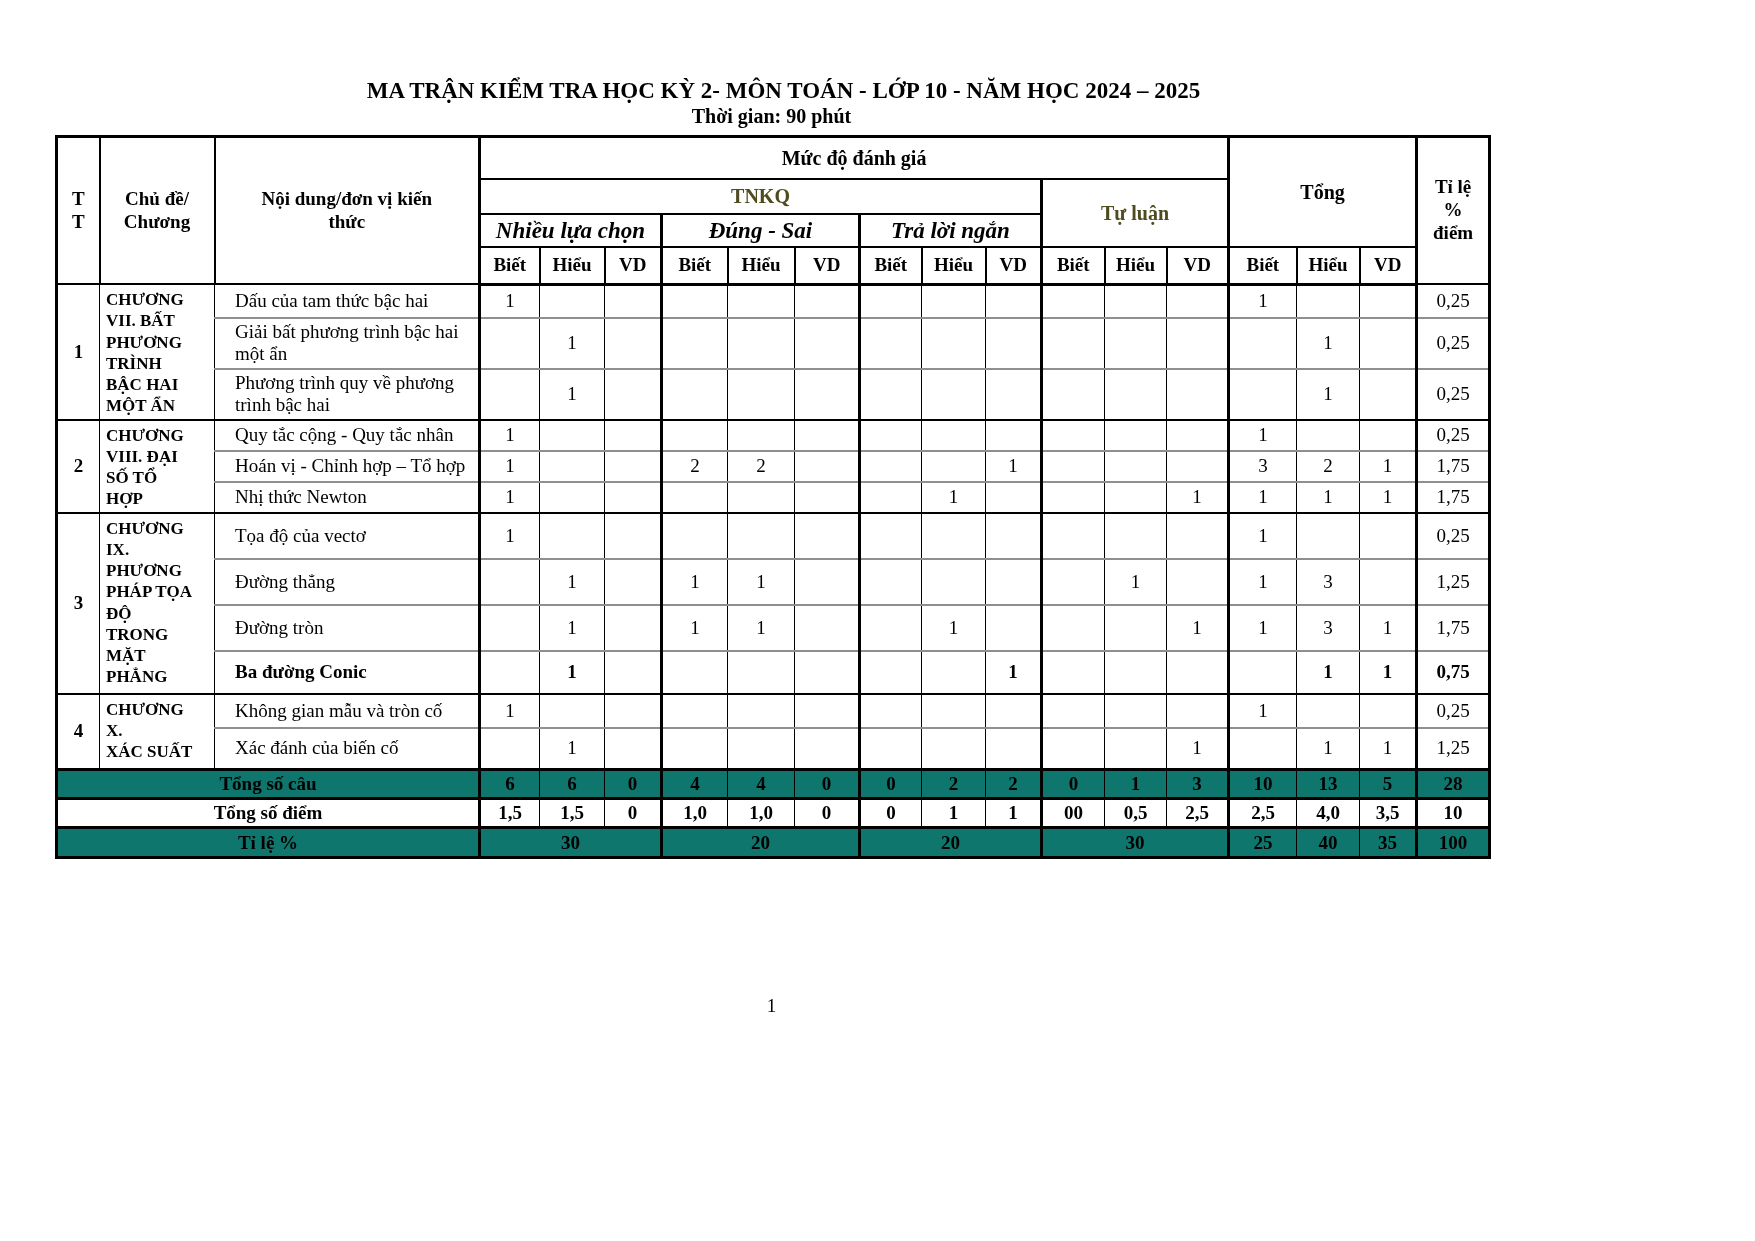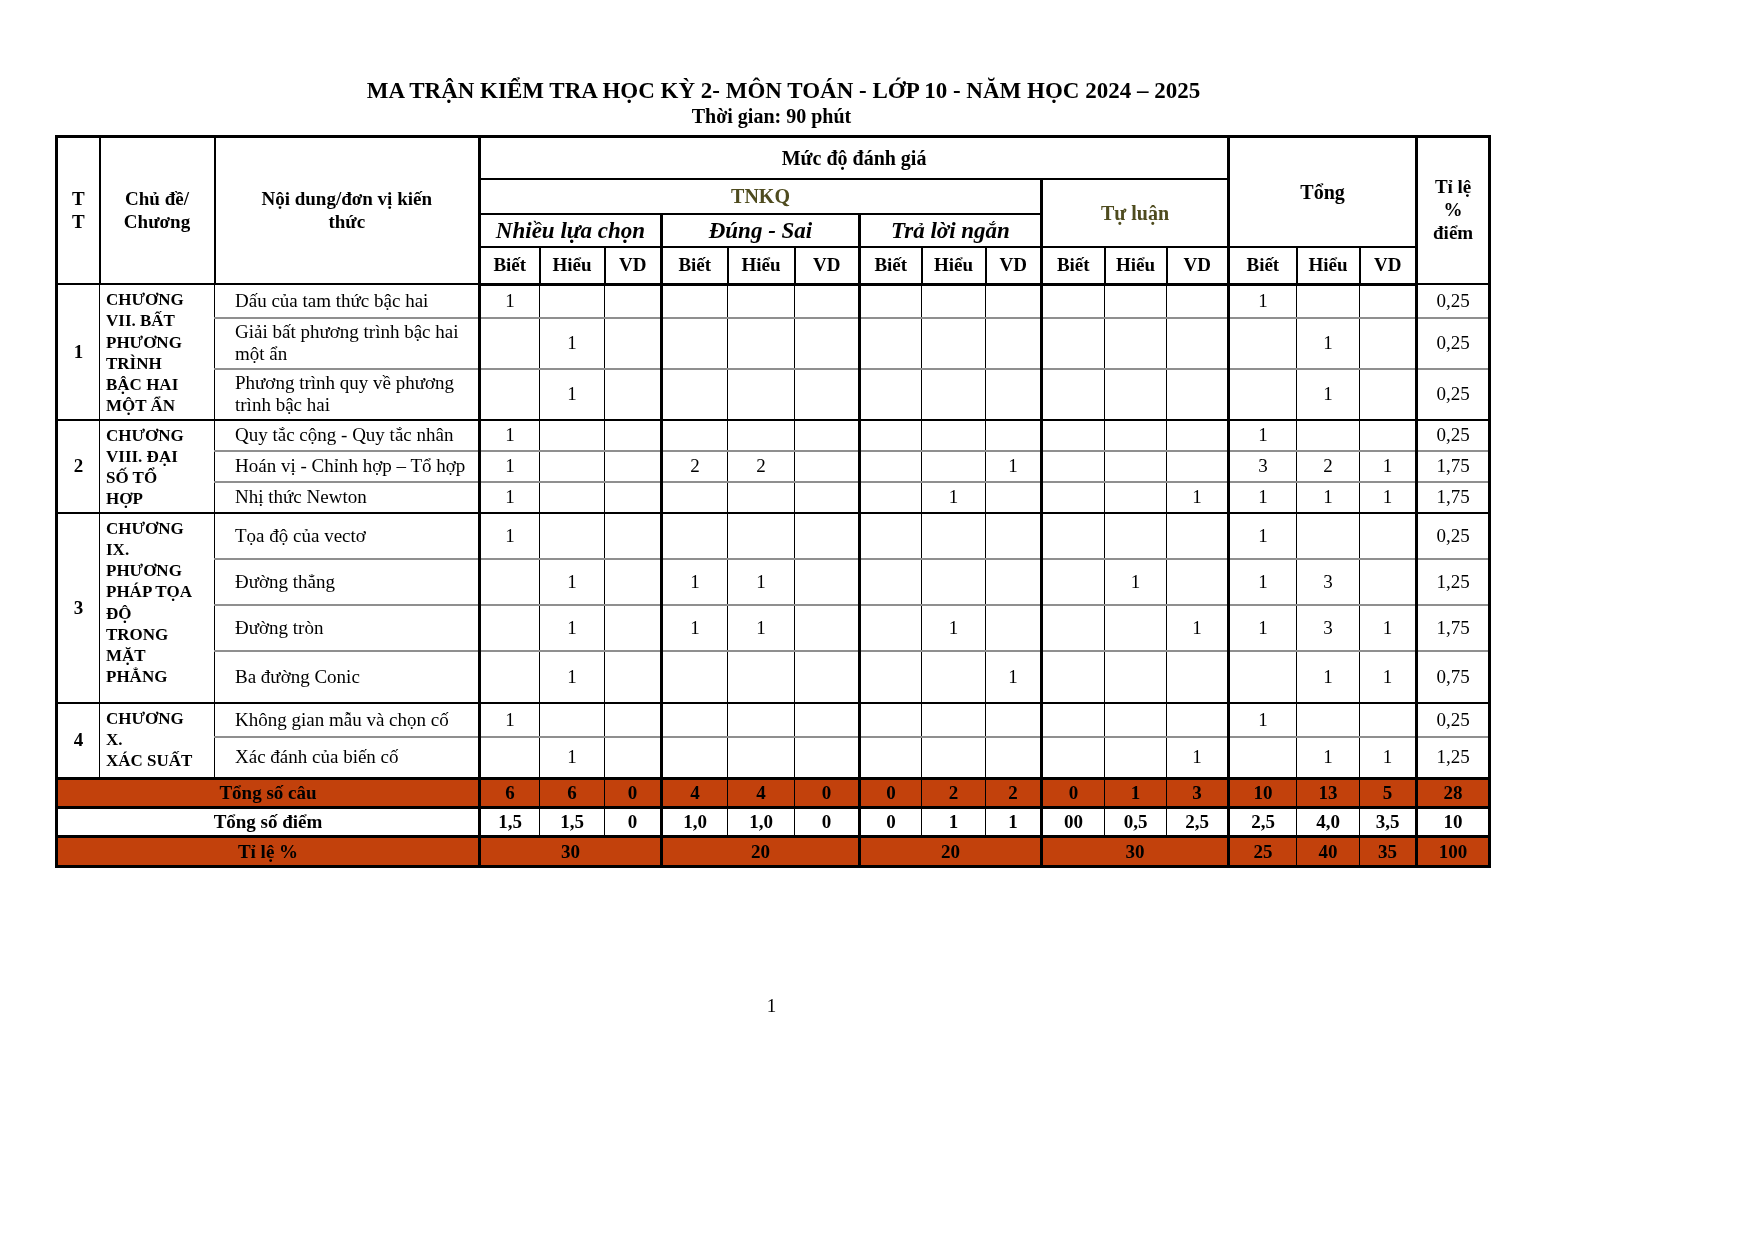--- a/index.html
+++ b/index.html
@@ -32,21 +32,21 @@
   tbody td { font-size:19px; text-align:center; vertical-align:middle; }
   td.tt { font-weight:bold; }
   td.chapter {
     font-weight:bold; font-size:17px; text-align:left; vertical-align:top;
     white-space:pre-line; line-height:1.25; padding:4px 2px 2px 6px;
   }
   td.topic { text-align:left; padding-left:20px; }
   tr.rsep > * { border-top:2px solid #8f8f8f; }
   tr.csep > * { border-top:2px solid #000; }
   tfoot tr > * { border-top:3px solid #000; font-weight:bold; font-size:19px; text-align:center; vertical-align:middle; }
-  tr.band > * { background:#c2410c; }
+  tr.band > * { background:#0f766e; }
   .page-number {
     position:absolute; top:995px; left:0; width:100%;
     text-align:center; font-size:19px;
   }
 </style>
 </head>
 <body>
 
 <div class="sheet">
   <div class="title">MA TRẬN KIỂM TRA HỌC KỲ 2-  MÔN TOÁN - LỚP 10  -  NĂM HỌC 2024 – 2025</div>
@@ -301,21 +301,21 @@
           <td>1</td>
           <td></td>
           <td class="gl"></td>
           <td></td>
           <td>1</td>
           <td class="gl">1</td>
           <td>3</td>
           <td>1</td>
           <td class="gl">1,75</td>
         </tr>
-        <tr class="rsep" style="height: 52px;">
+        <tr class="rsep" style="height: 43px; font-weight: bold;">
           <td class="topic">Ba đường Conic</td>
           <td class="gl"></td>
           <td>1</td>
           <td></td>
           <td class="gl"></td>
           <td></td>
           <td></td>
           <td class="gl"></td>
           <td></td>
           <td>1</td>
@@ -325,21 +325,21 @@
           <td class="gl"></td>
           <td>1</td>
           <td>1</td>
           <td class="gl">0,75</td>
         </tr>
         <tr class="csep" style="height: 34px;">
           <td class="tt" rowspan="2">4</td>
           <td class="chapter" rowspan="2">CHƯƠNG
 X.
 XÁC SUẤT</td>
-          <td class="topic">Không gian mẫu và chọn cố</td>
+          <td class="topic">Không gian mẫu và tròn cố</td>
           <td class="gl">1</td>
           <td></td>
           <td></td>
           <td class="gl"></td>
           <td></td>
           <td></td>
           <td class="gl"></td>
           <td></td>
           <td></td>
           <td class="gl"></td>

